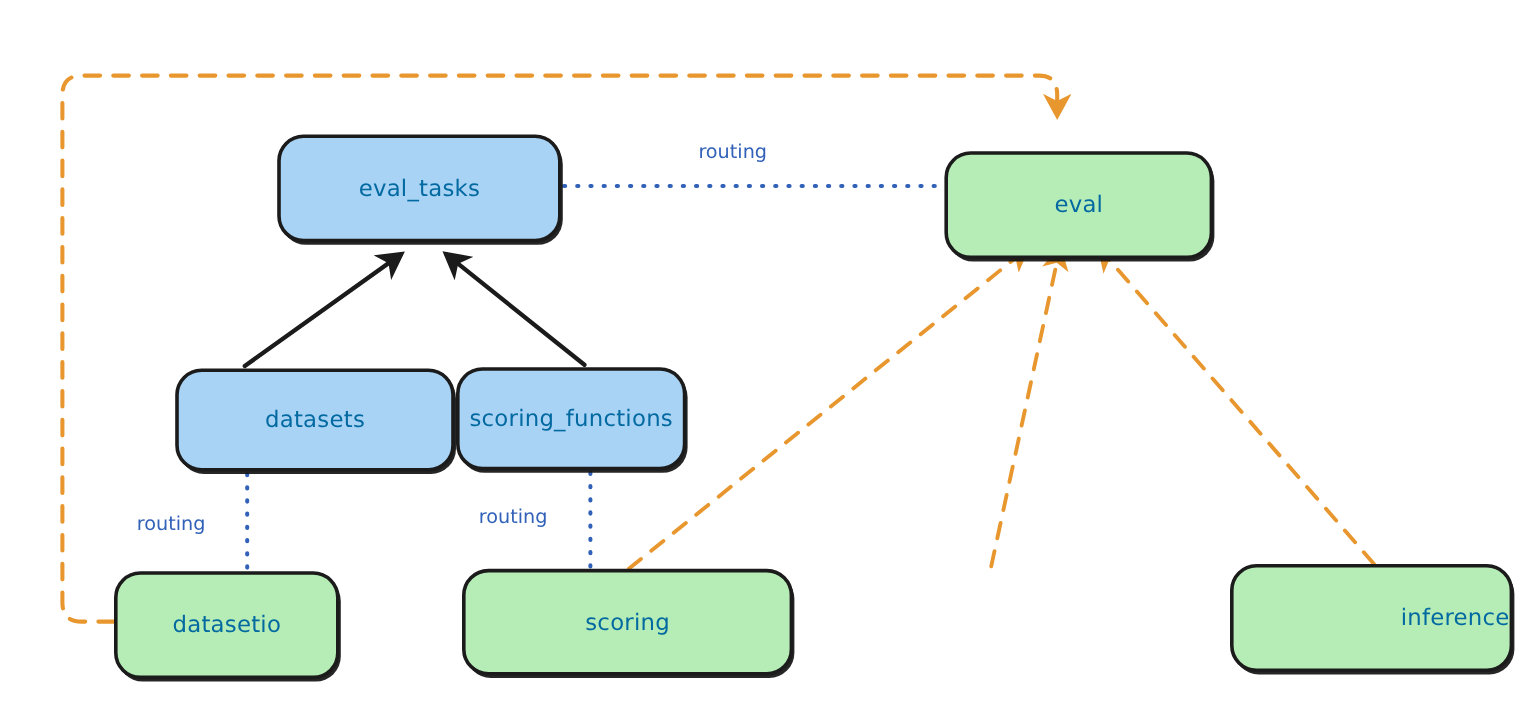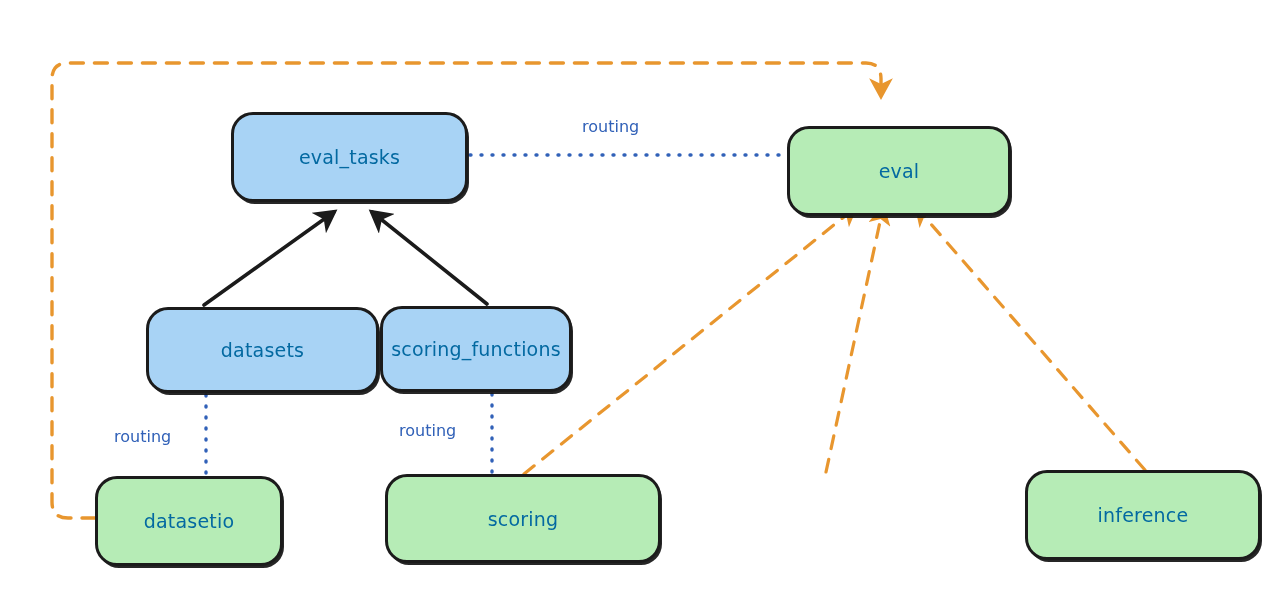--- a/index.html
+++ b/index.html
@@ -124,21 +124,21 @@
 
   <div class="node green" style="left:95px; top:476px; width:188px; height:90px;">
     <span>datasetio</span>
   </div>
 
   <div class="node green" style="left:385px; top:474px; width:276px; height:89px;">
     <span>scoring</span>
   </div>
 
 
-  <div class="node green" style="left:1025px; top:470px; width:236px; height:90px;">
+  <div class="node green" style="left:1025px; top:470px; width:236px; height:90px;justify-content:flex-end;">
     <span>inference</span>
   </div>
 
   <div class="edge-label" style="left:580px; top:117px;">routing</div>
 
   <div class="edge-label" style="left:112px; top:427px;">routing</div>
 
   <div class="edge-label" style="left:397px; top:421px;">routing</div>
 
 </div>

